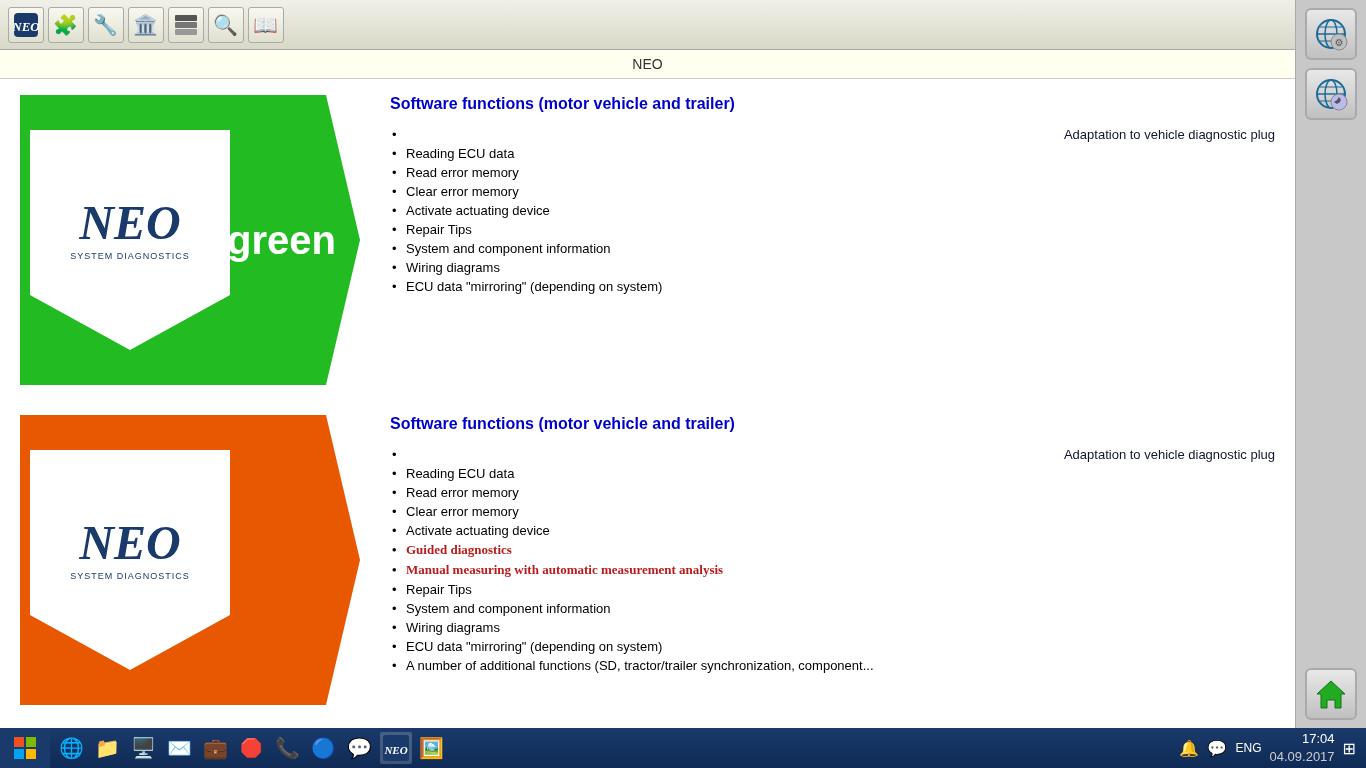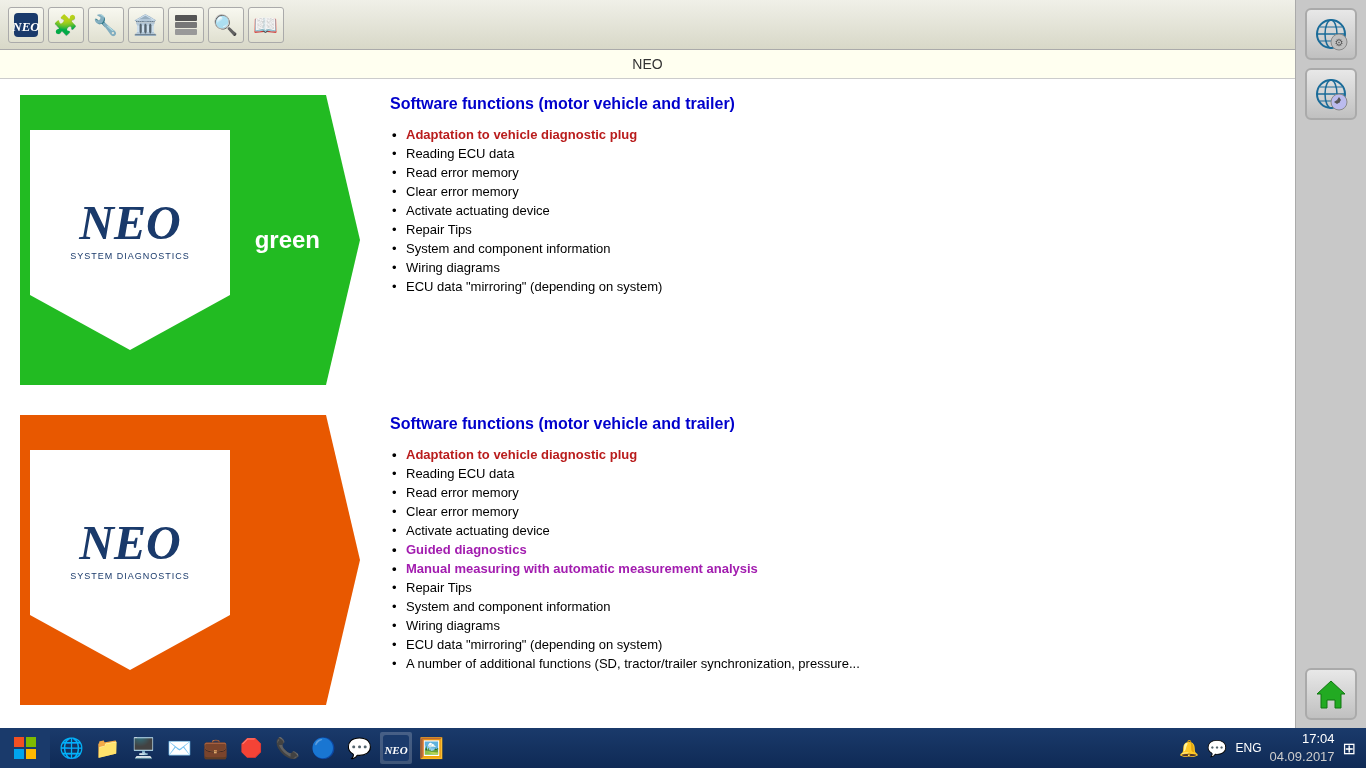--- a/index.html
+++ b/index.html
@@ -180,22 +180,22 @@
       width: 340px;
       height: 290px;
       display: flex;
       align-items: center;
       justify-content: center;
       position: relative;
     }
 
     .arrow-label {
       position: absolute;
-      right: 40px;
-      font-size: 24px;
+      right: 24px;
+      font-size: 40px;
       font-weight: bold;
       color: white;
       font-family: Arial, sans-serif;
     }
 
     
     .neo-logo-container {
       position: absolute;
       left: 10px;
       top: 50%;
@@ -253,28 +253,30 @@
       position: relative;
     }
 
     .sw-list li::before {
       content: '•';
       position: absolute;
       left: 2px;
     }
 
     .sw-list li.link-blue {
+      color: #0f172a;
+      font-weight: normal;
+      text-align: right;
+    }
+    .sw-list li.link-blue::before { color: #000; }
+
+    .sw-list li.link-orange {
       color: #b91c1c;
       font-weight: bold;
-    }
-    .sw-list li.link-blue::before { color: #000; }
-
-    .sw-list li.link-orange {
-      color: #a21caf;
-      font-weight: bold;
+      font-family: Liberation Serif, serif;
     }
     .sw-list li.link-orange::before { color: #000; }
 
     
     #content-area::-webkit-scrollbar { width: 16px; }
     #content-area::-webkit-scrollbar-track { background: #f0f0f0; }
     #content-area::-webkit-scrollbar-thumb { background: #a0a0a0; border: 1px solid #888; }
   </style>
 </head>
 <body>
@@ -348,21 +350,21 @@
           <li>Reading ECU data</li>
           <li>Read error memory</li>
           <li>Clear error memory</li>
           <li>Activate actuating device</li>
           <li class="link-orange">Guided diagnostics</li>
           <li class="link-orange">Manual measuring with automatic measurement analysis</li>
           <li>Repair Tips</li>
           <li>System and component information</li>
           <li>Wiring diagrams</li>
           <li>ECU data "mirroring" (depending on system)</li>
-          <li>A number of additional functions (SD, tractor/trailer synchronization, pressure...</li>
+          <li>A number of additional functions (SD, tractor/trailer synchronization, component...</li>
         </ul>
       </div>
     </div>
   </div>
 </div>
 
 <div id="right-panel">
   <div class="right-btn">
     <svg width="36" height="36" viewBox="0 0 36 36">
       <circle cx="18" cy="18" r="14" fill="none" stroke="#1a6b99" stroke-width="2"></circle>

